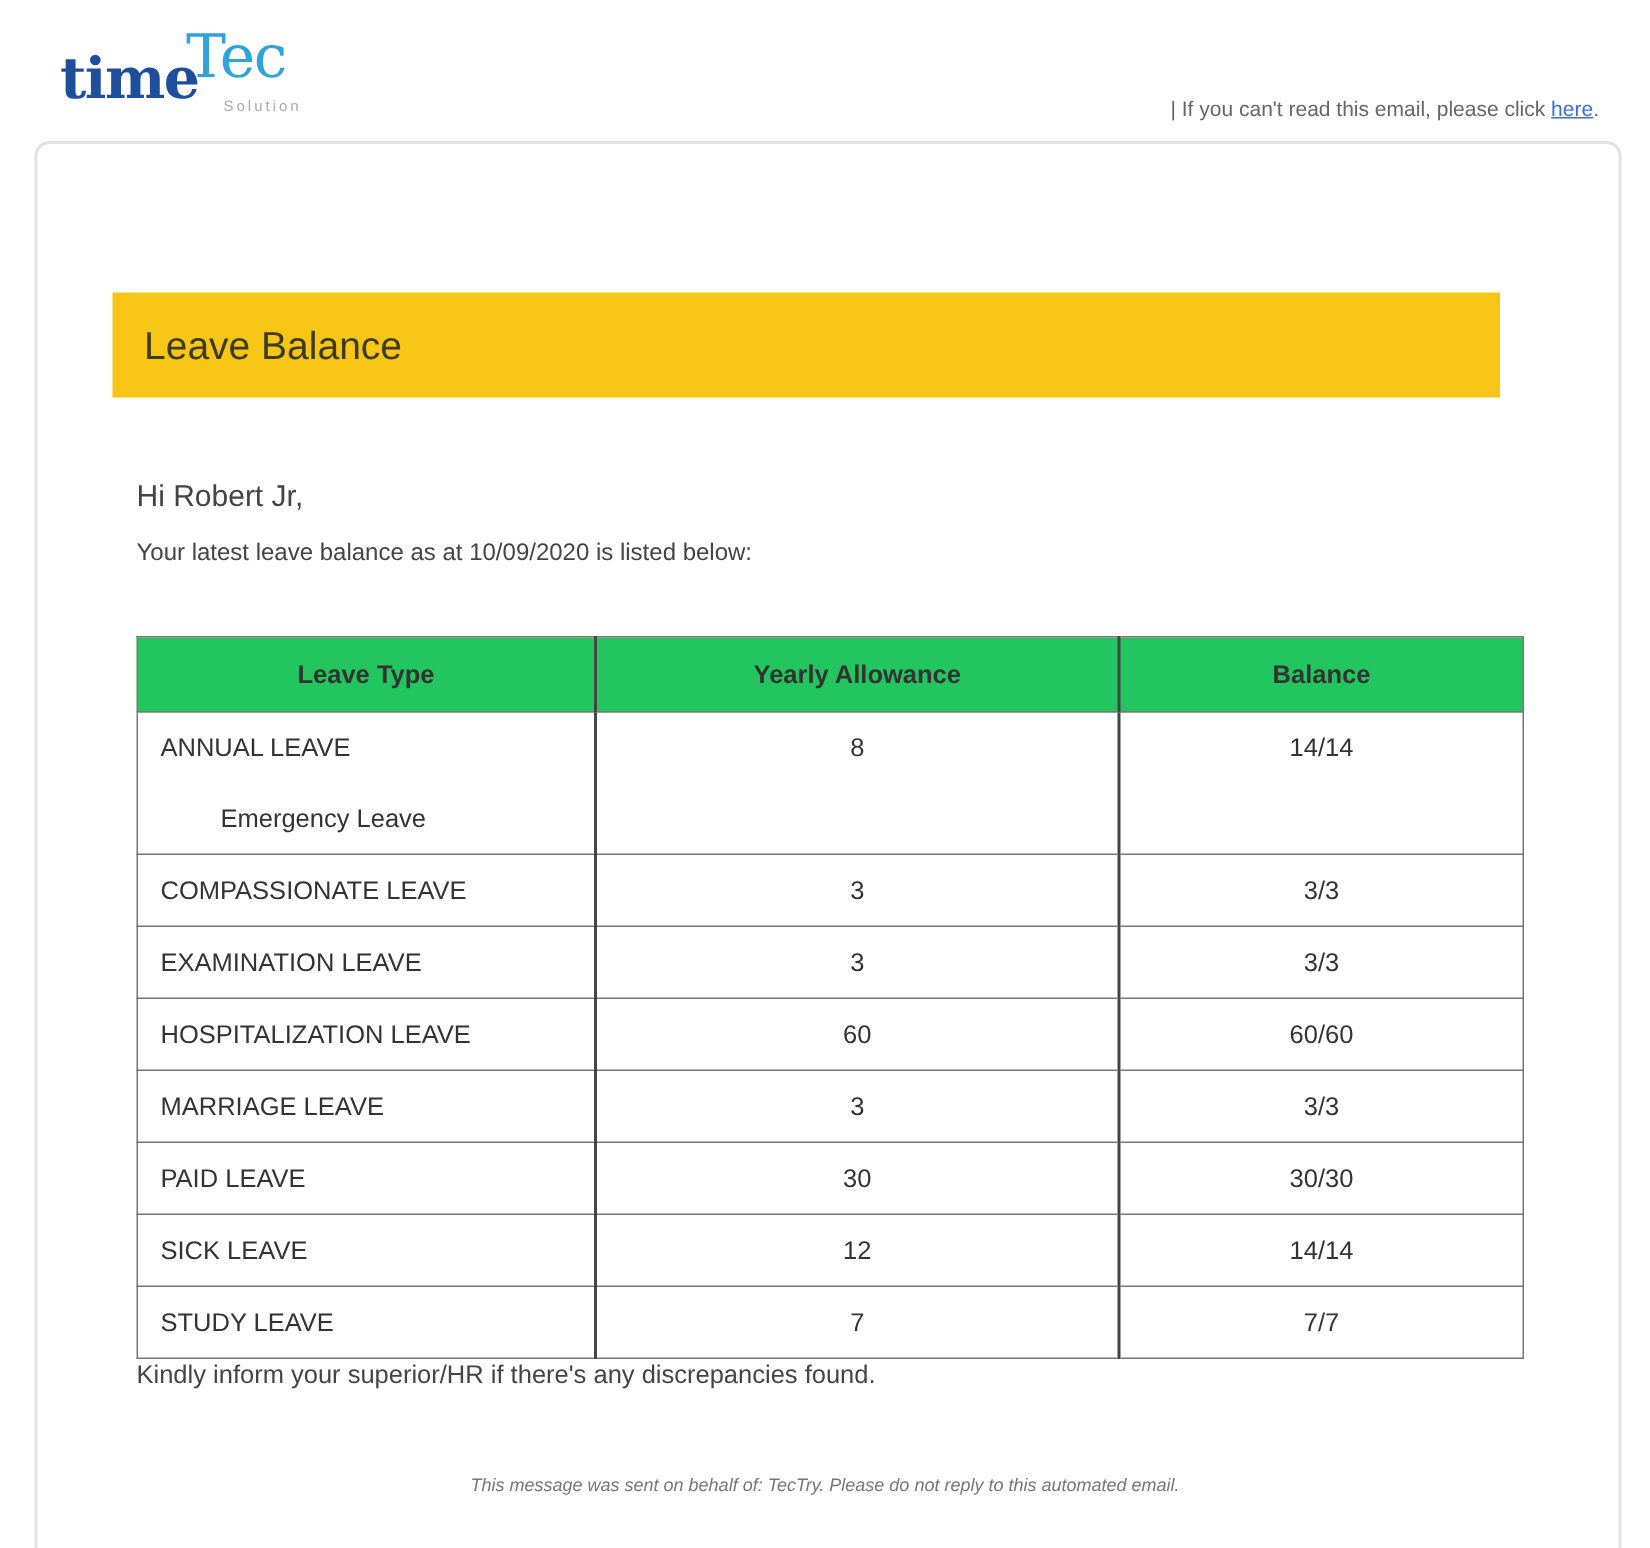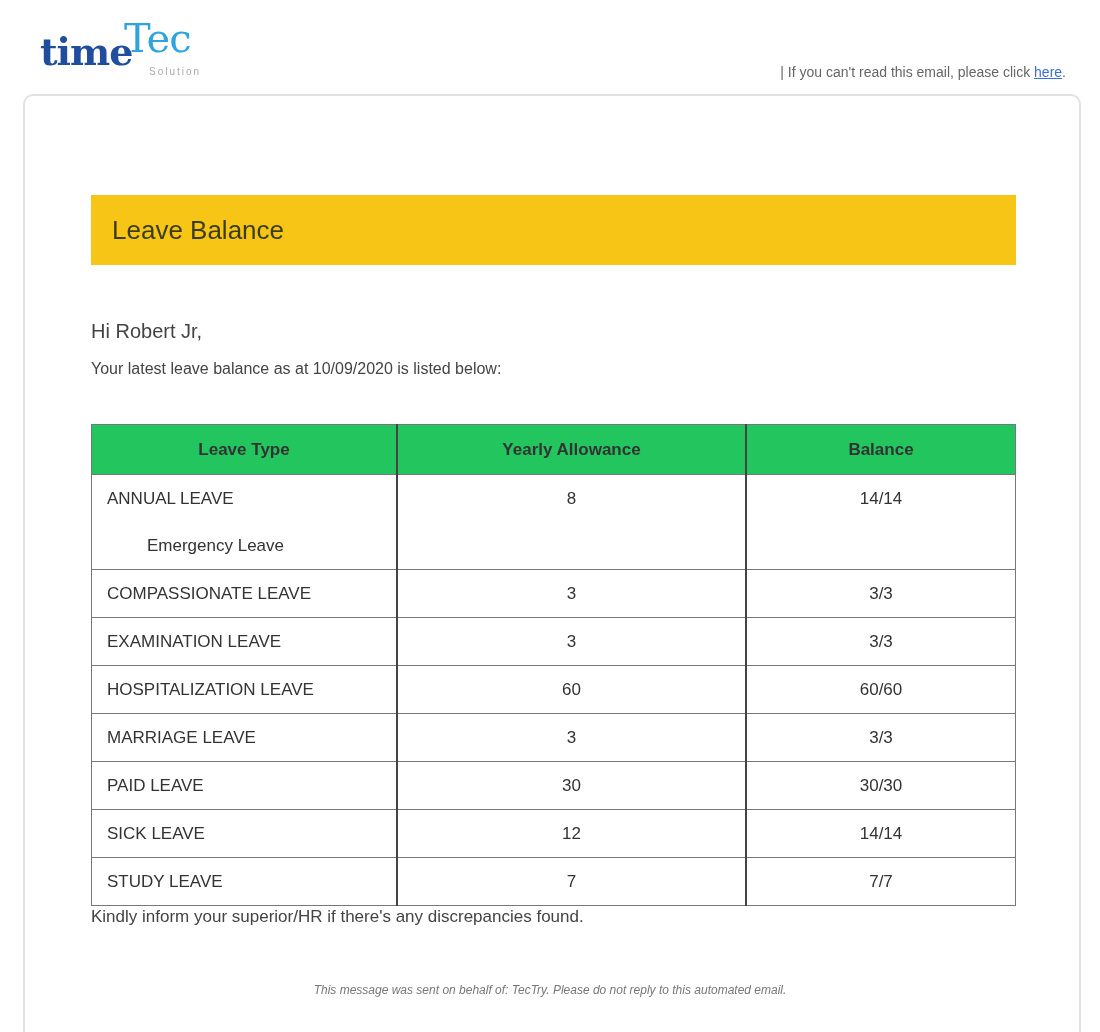--- a/index.html
+++ b/index.html
@@ -25,21 +25,21 @@
   }
   .topnote {
     position: absolute; right: 34px; top: 64px; font-size: 14px; color: #666;
   }
   .topnote a { color: #3b6fd6; text-decoration: underline; cursor: pointer; }
   .card {
     position: absolute; left: 23px; top: 94px; width: 1058px; height: 960px;
     border: 2px solid #e2e2e2; border-radius: 10px; box-sizing: border-box; background: #fff;
   }
   .banner {
-    position: absolute; left: 91px; top: 195px; width: 925px; height: 70px;
+    position: absolute; left: 75px; top: 195px; width: 925px; height: 70px;
     background: #f7c515; box-sizing: border-box; padding-left: 21px;
     display: flex; align-items: center;
   }
   .banner h1 { margin: 0; font-weight: normal; font-size: 26px; color: #3c3c1a; }
   .greet { position: absolute; left: 91px; top: 320px; font-size: 20px; color: #444; }
   .intro { position: absolute; left: 91px; top: 360px; font-size: 16px; color: #444; }
   table.leave {
     position: absolute; left: 91px; top: 424px; width: 925px;
     border-collapse: collapse; font-size: 17px; color: #333;
   }

